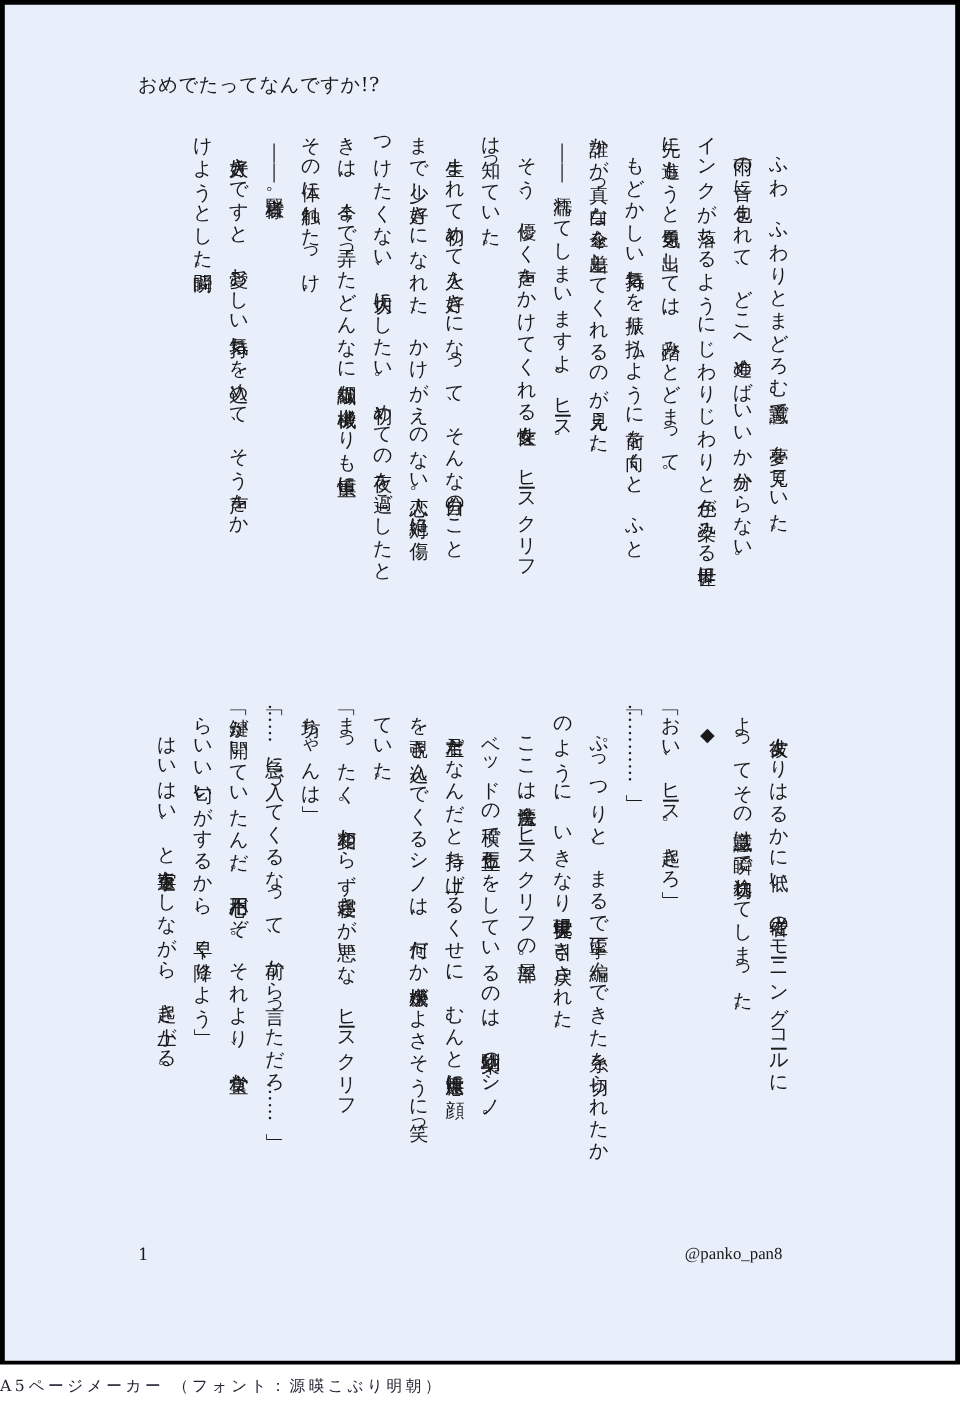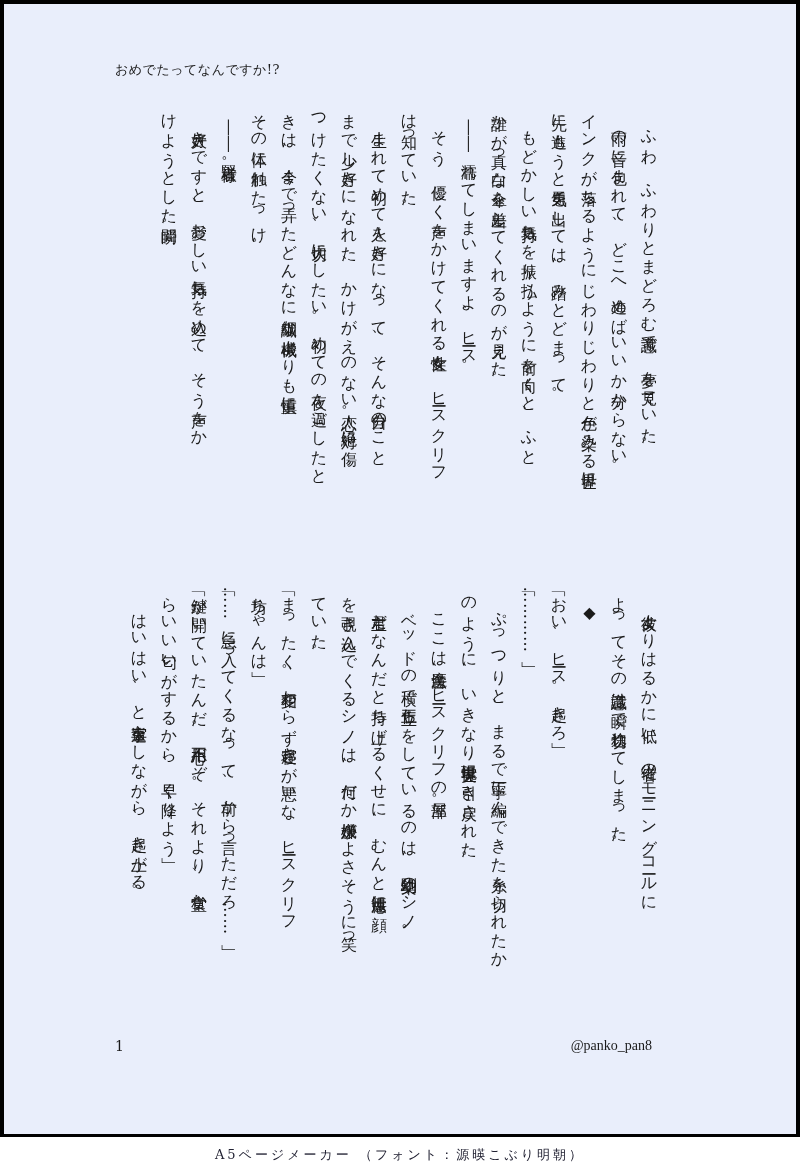--- a/index.html
+++ b/index.html
@@ -19,21 +19,21 @@
     box-sizing: border-box;
     background: #e9eefb;
     border: 4px solid #000000;
     border-bottom-width: 3px;
     overflow: hidden;
   }
   .header-note {
     position: absolute;
     left: 111px;
     top: 57px;
-    font-size: 13px;
+    font-size: 16px;
     letter-spacing: 0.5px;
     white-space: nowrap;
   }
   .vblock {
     position: absolute;
     right: 132px;
     height: 448px;
     writing-mode: vertical-rl;
     text-orientation: mixed;
     font-size: 16px;
@@ -55,21 +55,20 @@
   }
   .handle {
     position: absolute;
     right: 144px;
     top: 1034px;
     font-size: 14px;
     font-family: Liberation Serif, serif;
   }
   .caption {
     width: 800px;
-    text-align: center;
     padding-top: 9px;
     font-size: 13px;
     letter-spacing: 3px;
     color: #222233;
     white-space: nowrap;
   }
 </style>
 </head>
 <body style="color: rgb(26, 26, 26);">
 

